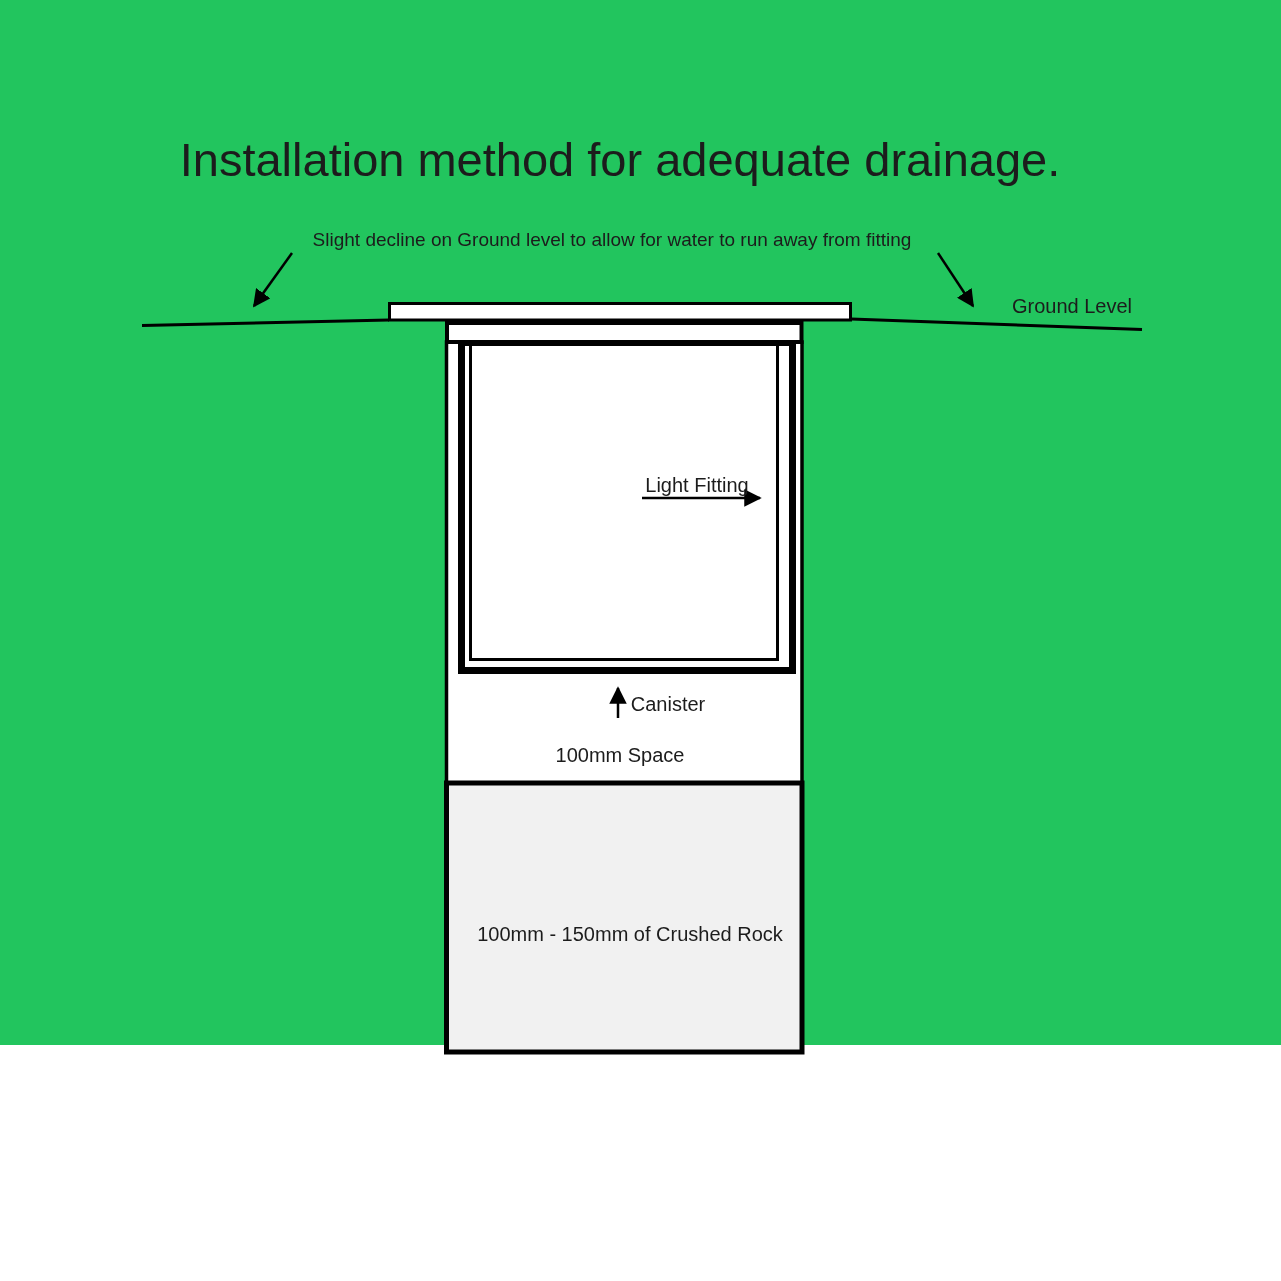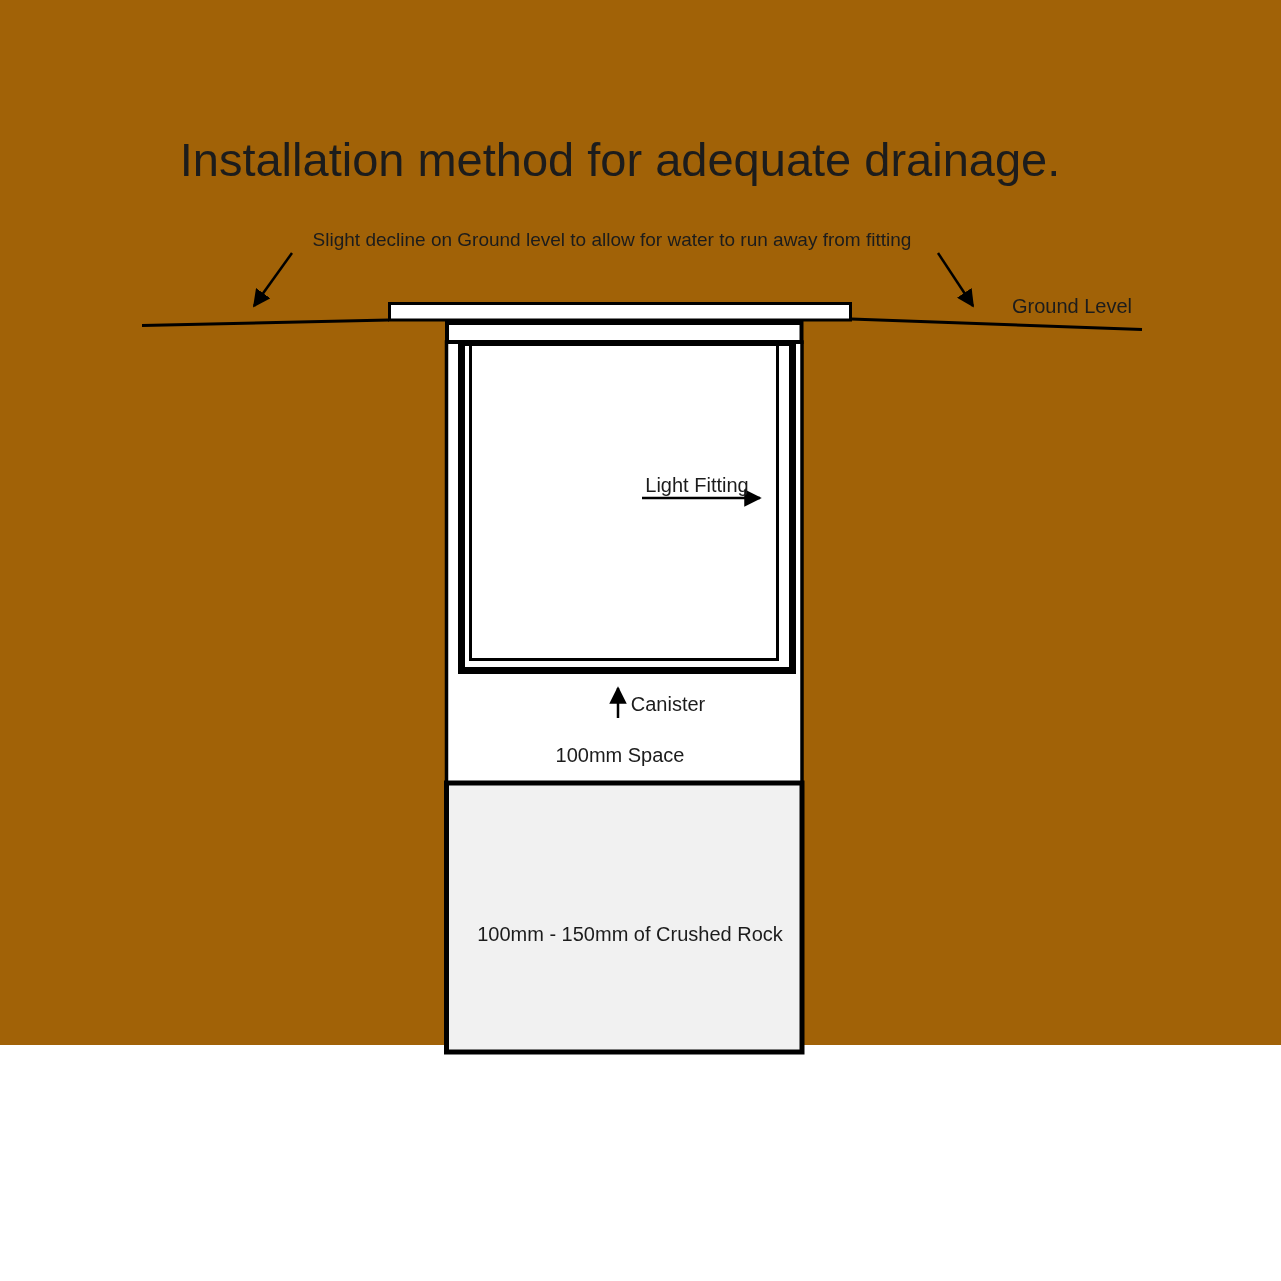--- a/index.html
+++ b/index.html
@@ -7,21 +7,21 @@
     padding: 0;
     background: #ffffff;
     width: 1281px;
     height: 1281px;
     overflow: hidden;
   }
   .canvas {
     position: relative;
     width: 1281px;
     height: 1045px;
-    background: #a16207;
+    background: #22c55e;
   }
   svg { display: block; }
   svg text {
     font-family: "Liberation Sans", sans-serif;
     fill: #1c1c1c;
   }
   .title-text {
     font-size: 47px;
     text-anchor: middle;
   }

